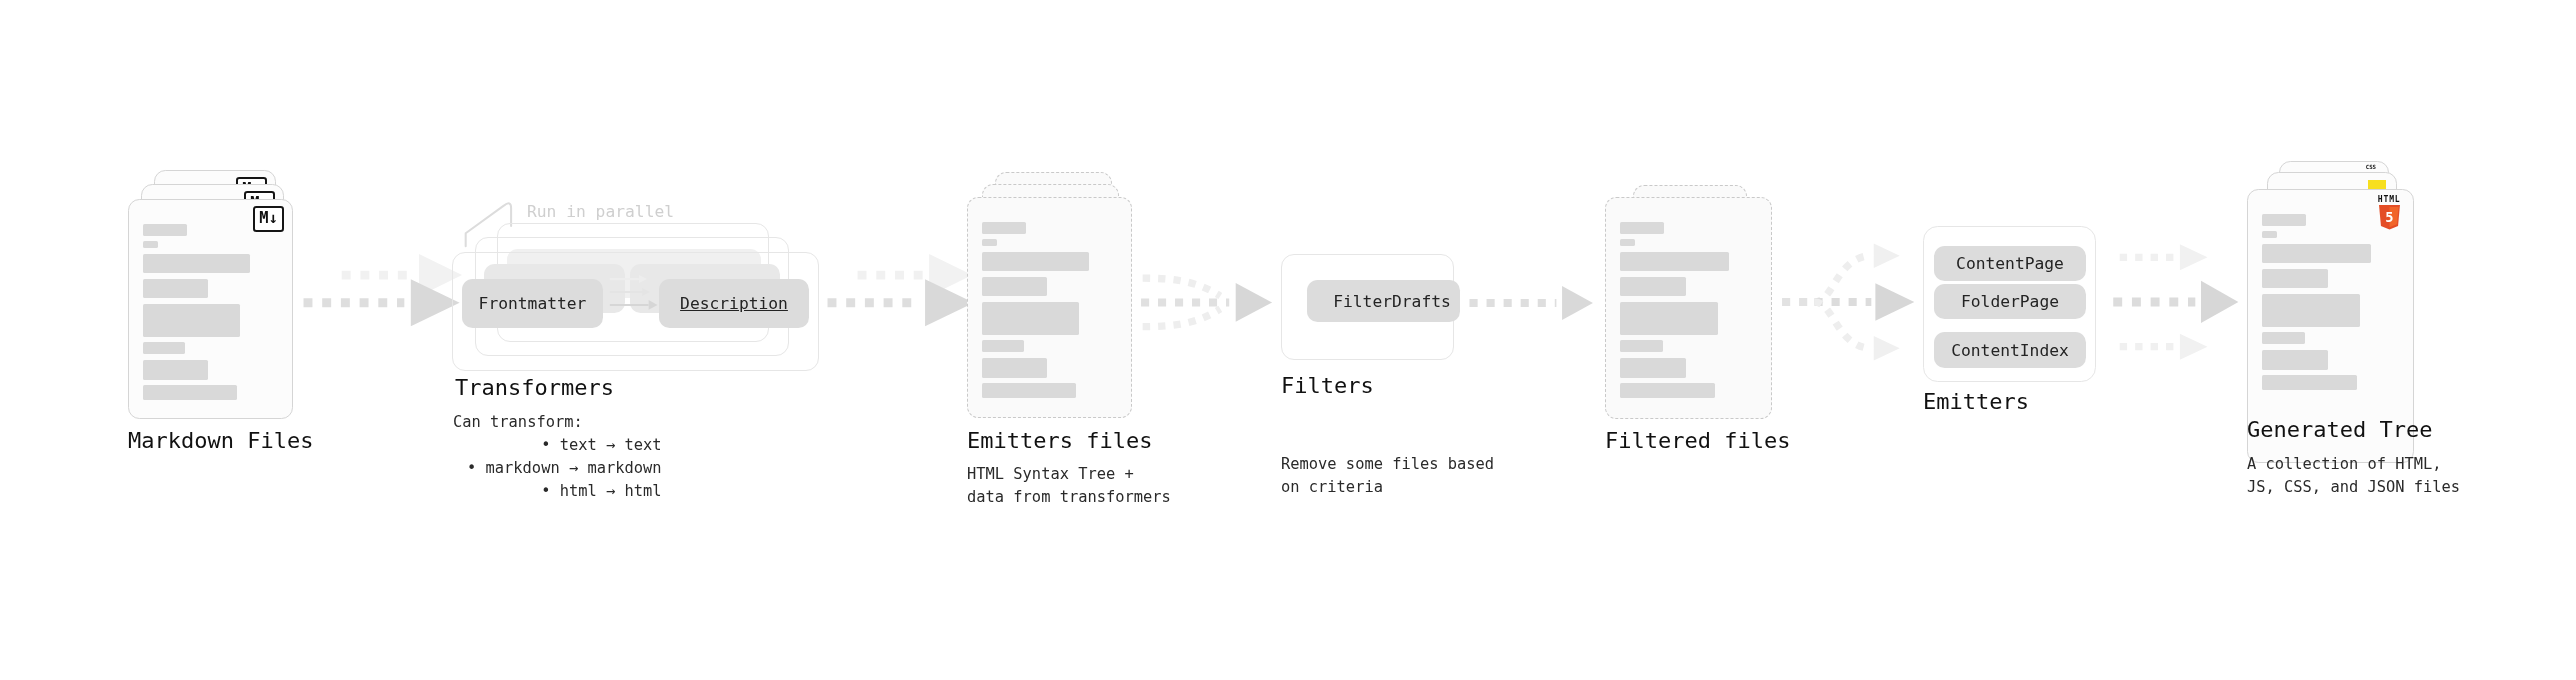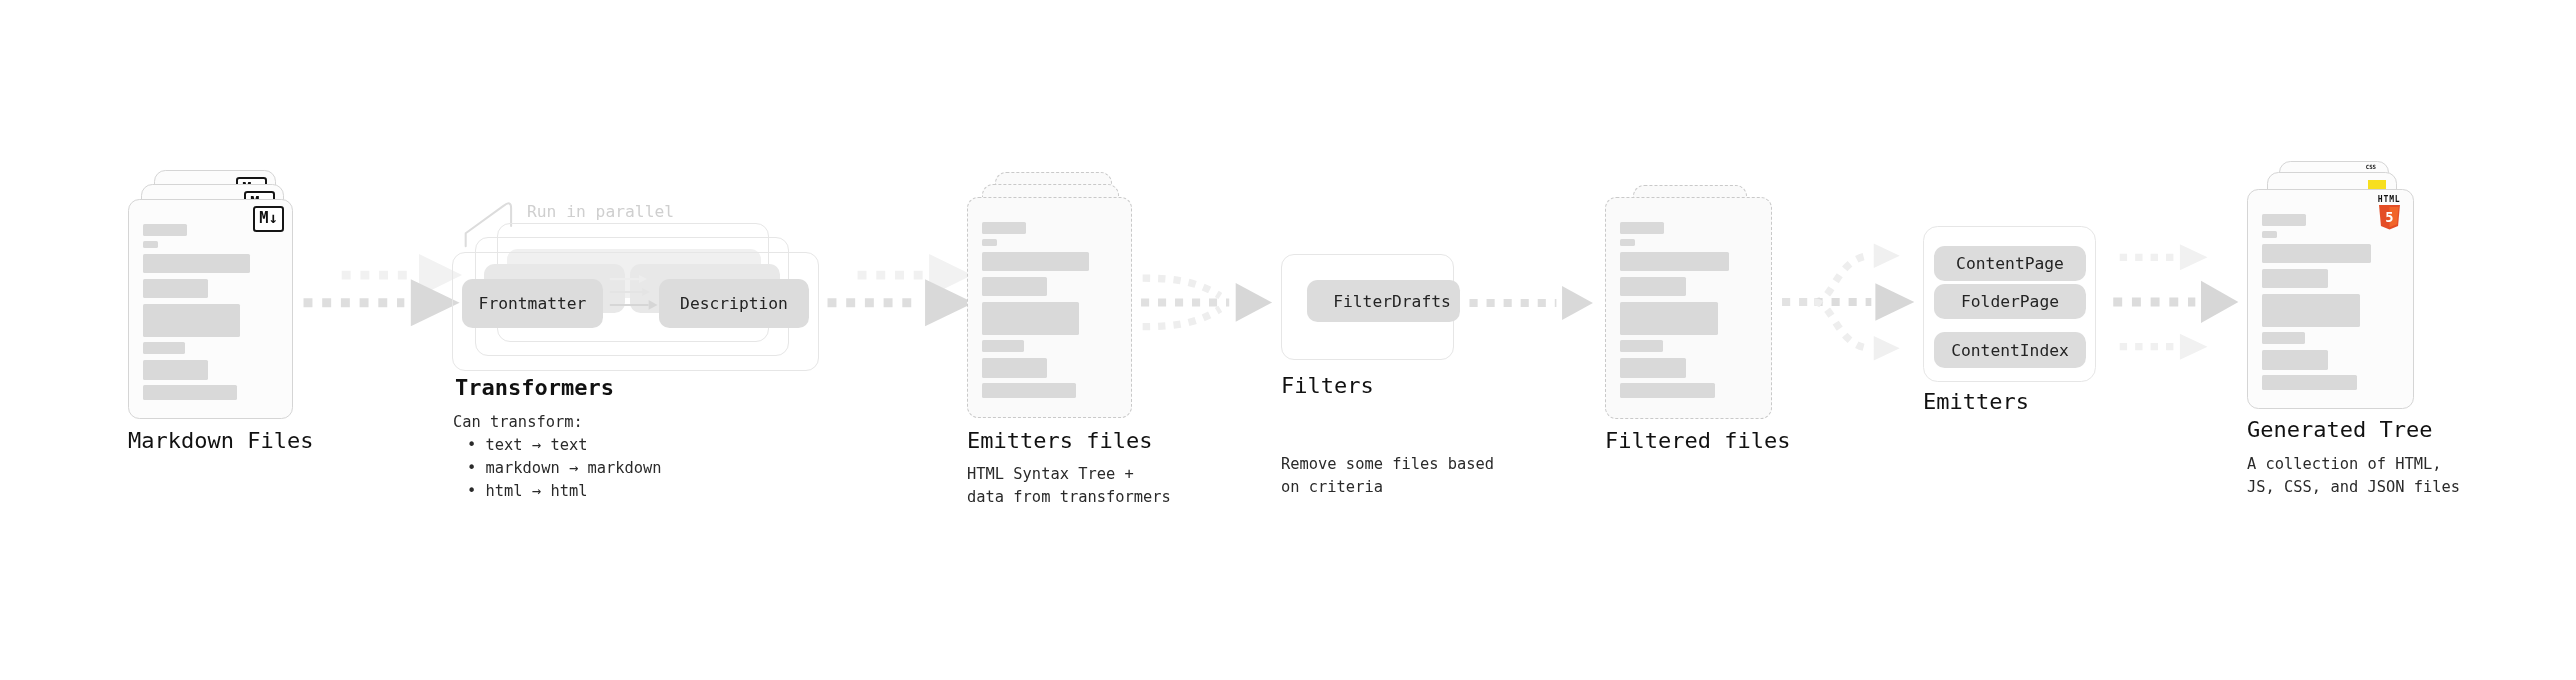--- a/index.html
+++ b/index.html
@@ -13,21 +13,21 @@
   .doc-bars{position:absolute;left:14px;right:13px;top:24.4px;bottom:11.4px;display:flex;flex-direction:column;gap:5.7px;overflow:hidden;}
   .bar{background:#d9d9d9;border-radius:1.6px;flex:0 0 auto;}
 
   
   .md-badge{position:absolute;top:5.7px;right:8.1px;border:2.4px solid #151515;border-radius:3.3px;background:#fff;
             font-weight:bold;font-size:15.4px;line-height:1;padding:3.3px 4.1px;color:#111;}
 
   
   .stage-label{position:absolute;font-size:22px;line-height:1.2;color:#111;white-space:nowrap;}
   .stage-caption{position:absolute;font-size:15.4px;line-height:23px;color:#2a2a2a;white-space:nowrap;}
-  .stage-caption .indent{padding-left:14px;}
+  .stage-caption .indent{padding-left:14px;text-align:right;}
 
   
   .frame{position:absolute;border:1.6px solid #e6e6e6;border-radius:13px;box-sizing:border-box;background:transparent;}
   .frame.solid-bg{background:#fff;}
 
   
   .node{position:absolute;border-radius:10.6px;background:#dcdcdc;display:flex;align-items:center;justify-content:center;
         font-size:16.3px;color:#232323;box-sizing:border-box;}
   .node.ghost1{background:#e8e8e8;}
   .node.ghost2{background:#f0f0f0;}
@@ -83,30 +83,30 @@
   <div class="frame" style="left:497px;top:223px;width:272px;height:119px;"></div>
   <div class="node ghost2" style="left:507px;top:249px;width:141px;height:49px;"></div>
   <div class="node ghost2" style="left:611px;top:249px;width:150px;height:49px;"></div>
 
   <div class="frame" style="left:475px;top:237px;width:314px;height:119px;"></div>
   <div class="node ghost1" style="left:484px;top:264px;width:141px;height:49px;"></div>
   <div class="node ghost1" style="left:630px;top:264px;width:150px;height:49px;"></div>
 
   <div class="frame" style="left:452px;top:252px;width:367px;height:119px;"></div>
   <div class="node" style="left:462px;top:279px;width:141px;height:49px;">Frontmatter</div>
-  <div class="node" style="left:659px;top:279px;width:150px;height:49px;">Description</div>
+  <div class="node" style="left:659px;top:279px;width:150px;height:49px;text-decoration:underline;">Description</div>
   <svg class="abs" style="left:608px;top:271px;" width="57" height="42" viewBox="0 0 70 52">
     <line x1="2" y1="10" x2="38" y2="10" stroke="#ededed" stroke-width="2.5"></line>
       <polygon points="38,5 48,10 38,15" fill="#ededed"></polygon>
     <line x1="2" y1="26" x2="42" y2="26" stroke="#e4e4e4" stroke-width="2.5"></line>
       <polygon points="42,21 52,26 42,31" fill="#e4e4e4"></polygon>
     <line x1="2" y1="42" x2="50" y2="42" stroke="#d6d6d6" stroke-width="2.5"></line>
       <polygon points="50,36 61,42 50,48" fill="#d6d6d6"></polygon>
   </svg>
-  <div class="stage-label" style="left:455px;top:375px;font-weight:bold;">Transformers</div>
+  <div class="stage-label" style="left:455px;top:375px;">Transformers</div>
   <div class="stage-caption" style="left:453px;top:411px;">
     <div>Can transform:</div>
     <div class="indent">• text → text</div>
     <div class="indent">• markdown → markdown</div>
     <div class="indent">• html → html</div>
   </div>
 
   <svg class="abs" style="left:821px;top:244px;" width="187" height="98" viewBox="0 0 230 120">
     <line x1="45" y1="38" x2="125" y2="38" stroke="#f1f1f1" stroke-width="11" stroke-dasharray="11 12"></line>
     <polygon points="133,12 186,38 133,64" fill="#f2f2f2"></polygon>
@@ -196,21 +196,21 @@
 
   <div class="doc" style="left:2279px;top:161px;width:110px;height:65px;">
     <span class="css-chip">
       <span class="css-txt">CSS</span>
       <span class="css-bar"></span>
     </span>
   </div>
   <div class="doc" style="left:2267px;top:172px;width:130px;height:73px;">
     <span class="js-chip"></span>
   </div>
-  <div class="doc" style="left:2247px;top:189px;width:167px;height:220px;text-decoration:underline;">
+  <div class="doc" style="left:2247px;top:189px;width:167px;height:274px;text-decoration:underline;">
     <span class="html5-badge">
       <span class="h5-txt">HTML</span>
       <svg width="23" height="25" viewBox="0 0 28 31" style="display:block;margin:0.8px auto 0;">
         <path d="M1,0 h26 l-2.4,26 L14,30.5 3.4,26 Z" fill="#e44d26"></path>
         <path d="M14,2.5 h11.2 l-2,21.4 L14,27.6 Z" fill="#f16529"></path>
         <text x="14" y="21" text-anchor="middle" font-size="17" font-weight="bold" fill="#ffffff" font-family="DejaVu Sans Mono, monospace">5</text>
       </svg>
     </span>
     <div class="doc-bars">
         <div class="bar" style="width: 32%; height: 11.4px;"></div>

